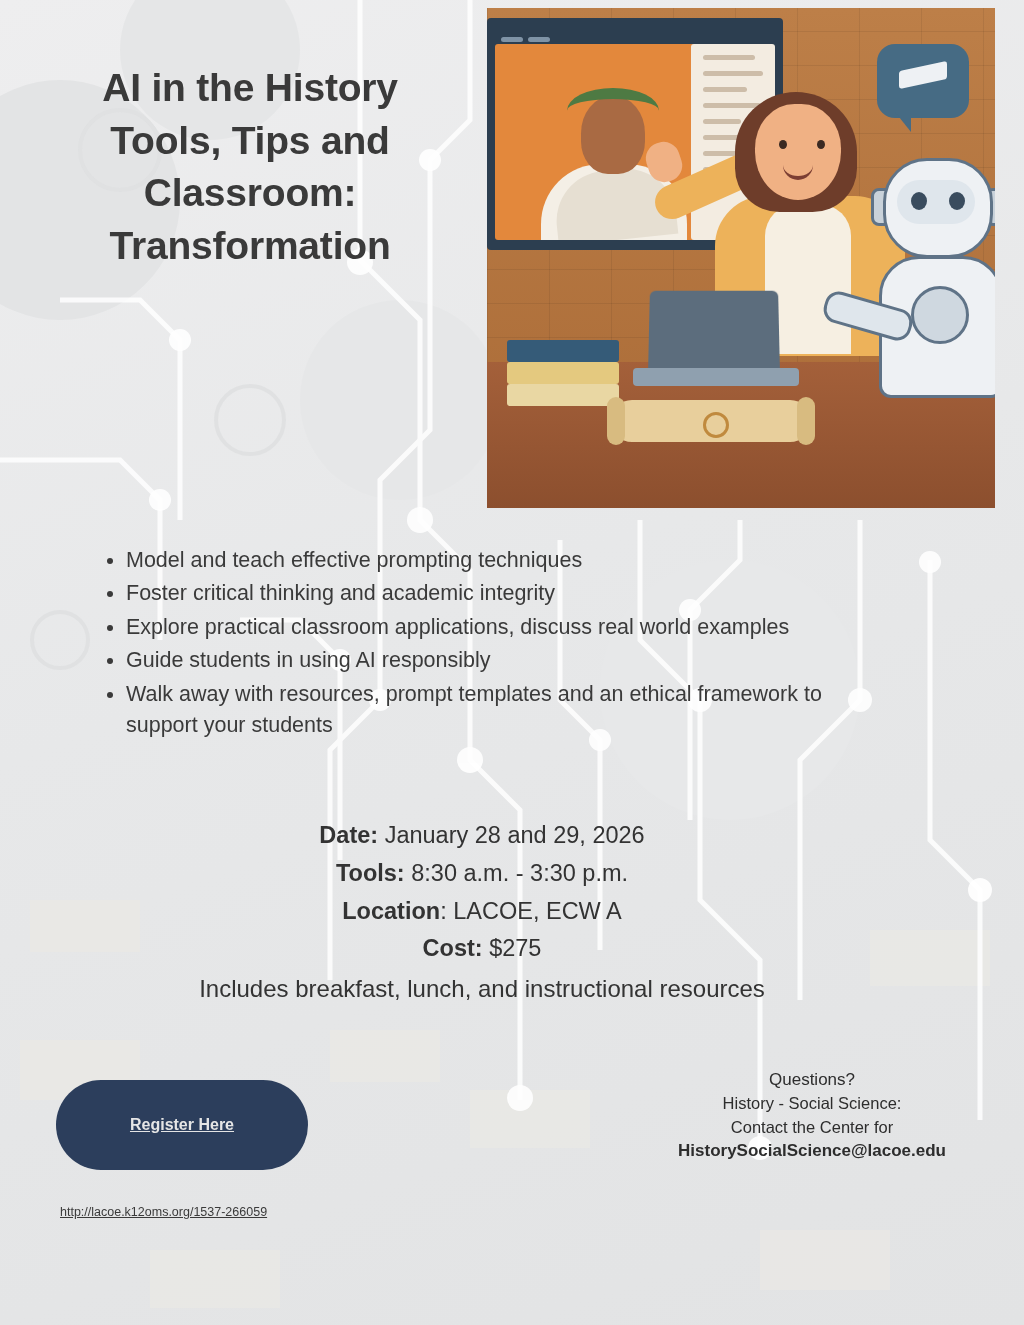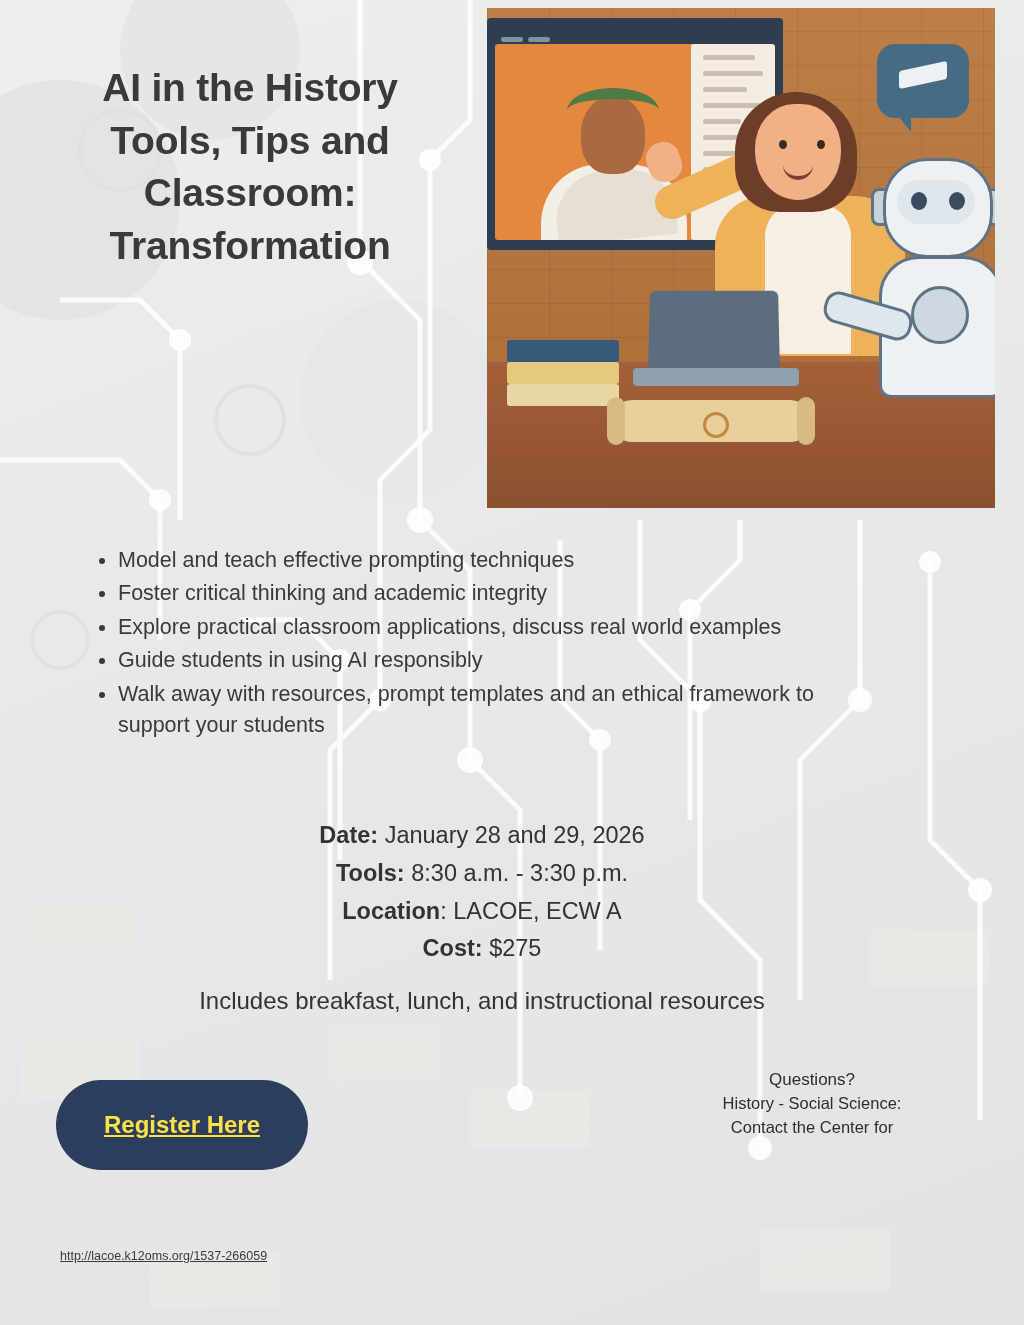--- a/index.html
+++ b/index.html
@@ -213,66 +213,65 @@
   .scroll:before { left: -4px; }
   .scroll:after { right: -4px; }
   .scroll-seal {
     position: absolute; left: 92px; top: 12px; width: 20px; height: 20px;
     border: 3px solid #c08a3e; border-radius: 50%;
   }
 
   
   .bullets {
     position: absolute;
-    left: 88px;
+    left: 96px;
     top: 545px;
     width: 790px;
     font-size: 21.5px;
     line-height: 1.46;
     color: #3a3a3a;
   }
   .bullets ul { margin: 0; padding-left: 30px; }
   .bullets li { margin-bottom: 2px; }
 
   
   .details {
     position: absolute;
     left: 0; top: 818px; width: 964px;
     text-align: center;
     font-size: 23.5px;
     line-height: 1.48;
     color: #333;
   }
   .details .ln { margin-bottom: 3px; }
   .details b { font-weight: bold; }
-  .details .includes { font-size: 24px; margin-top: 17px; }
+  .details .includes { font-size: 24px; margin-top: 5px; }
 
   
   .register-btn {
     position: absolute;
     left: 56px; top: 1080px;
     width: 252px; height: 90px;
     background: #2c3e5c;
     border-radius: 45px;
     display: flex; align-items: center; justify-content: center;
     cursor: pointer;
   }
   .register-btn span {
-    color: #fde047;
-    font-size: 24px;
+    color: #e5e5e5;
+    font-size: 16px;
     font-weight: bold;
     text-decoration: underline;
   }
   .reg-url {
     position: absolute;
     left: 60px; top: 1205px;
     font-size: 12.5px;
     color: #3a3a3a;
     text-decoration: underline;
-    margin-top: 44px;
   }
 
   
   .questions {
     position: absolute;
     right: 32px; top: 1068px;
     width: 360px;
     text-align: center;
     font-size: 16.5px;
     line-height: 1.42;
@@ -467,16 +466,17 @@
 
   <div class="register-btn">
     <span>Register Here</span>
   </div>
   <div class="reg-url">http://lacoe.k12oms.org/1537-266059</div>
 
   <div class="questions">
     <div class="q-head">Questions?</div>
     <div>History - Social Science:</div>
     <div>Contact the Center for</div>
+    <div class="q-mail">HistorySocialScience@lacoe.edu</div>
   </div>
 
 
 </div>
 
 </body></html>

